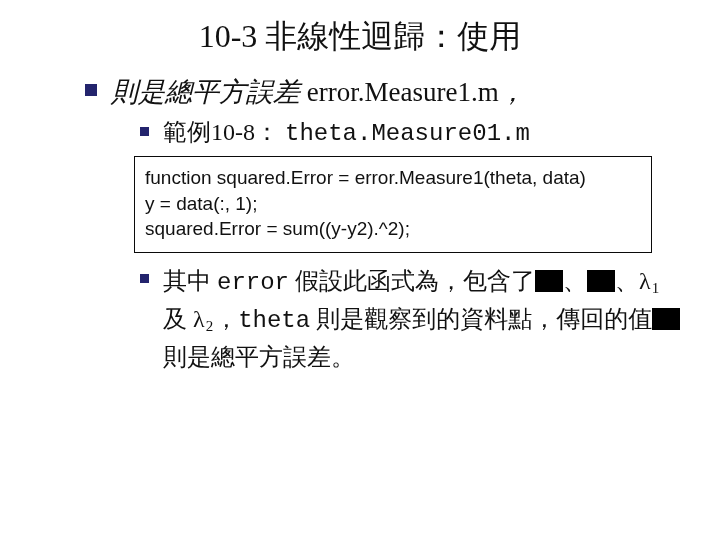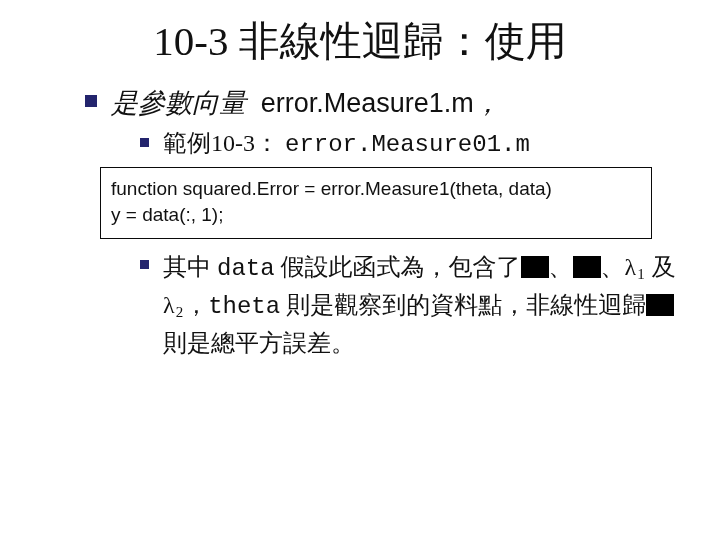--- a/index.html
+++ b/index.html
@@ -11,21 +11,21 @@
     font-family: "Times New Roman", "PMingLiU", "MingLiU", serif;
   }
   .slide {
     position: relative;
     width: 720px;
     height: 540px;
     box-sizing: border-box;
     padding: 12px 30px 20px 30px;
   }
   .title {
-    font-size: 41px;
+    font-size: 32px;
     text-align: center;
     color: #111;
     margin: 4px 0 18px 0;
     line-height: 1.25;
     font-weight: normal;
   }
   .bullet-row {
     display: flex;
     align-items: flex-start;
     margin-left: 55px;
@@ -44,40 +44,39 @@
     width: 9px;
     height: 9px;
     margin-top: 11px;
   }
   .bullet-text-lg {
     font-size: 27px;
     color: #111;
     font-style: italic;
   }
   .bullet-text-lg .mono {
-    font-family: Liberation Sans, sans-serif;
+    font-family: Liberation Serif, serif;
     font-style: normal;
-    margin-left: 8px;
   }
   .sub-row {
     display: flex;
     align-items: flex-start;
     margin-left: 110px;
     margin-top: 6px;
     margin-bottom: 8px;
   }
   .sub-text {
     font-size: 24px;
     color: #111;
   }
   .sub-text .mono {
     font-family: "Courier New", monospace;
   }
   .codebox {
-    margin: 6px 38px 10px 70px;
+    margin: 6px 38px 10px 104px;
     border: 1.2px solid #0a0a0a;
     padding: 8px 10px 10px 10px;
     font-family: Tahoma, Verdana, Arial, sans-serif;
     font-size: 19px;
     line-height: 1.35;
     color: #111;
     white-space: normal;
   }
   .codebox .line { display: block; }
   .desc-row {
@@ -113,36 +112,37 @@
 
 <div class="slide">
 
   <h1 class="title">
     <span>10-3 非線性迴歸：使用</span><br>
   </h1>
 
   <div class="bullet-row">
     <div class="bullet-square"></div>
     <div class="bullet-text-lg">
-      <span>是參數向量 </span><span class="mono">error.Measure1.m</span><span>，</span>
+      <span>則是總平方誤差 </span><span class="mono">error.Measure1.m</span><span>，</span>
     </div>
   </div>
 
   <div class="sub-row">
     <div class="bullet-square small"></div>
     <div class="sub-text">
-      <span>範例10-3： </span><span class="mono">error.Measure01.m</span>
+      <span>範例10-8： </span><span class="mono">theta.Measure01.m</span>
     </div>
   </div>
 
   <div class="codebox">
     <span class="line">function squared.Error = error.Measure1(theta, data)</span>
     <span class="line">y = data(:, 1);</span>
+    <span class="line">squared.Error = sum((y-y2).^2);</span>
   </div>
 
   <div class="desc-row">
     <div class="bullet-square small"></div>
     <div class="desc-text">
-      <span>其中 </span><span class="mono">data</span><span> 假設此函式為，包含了</span><span class="blk"></span><span>、</span><span class="blk"></span><span>、</span><span>λ</span><span class="sub1">1</span><span> 及 </span><span>λ</span><span class="sub1">2</span><span>，</span><span class="mono">theta</span><span> 則是觀察到的資料點，非線性迴歸</span><span class="blk"></span><span> 則是總平方誤差。</span>
+      <span>其中 </span><span class="mono">error</span><span> 假設此函式為，包含了</span><span class="blk"></span><span>、</span><span class="blk"></span><span>、</span><span>λ</span><span class="sub1">1</span><span> 及 </span><span>λ</span><span class="sub1">2</span><span>，</span><span class="mono">theta</span><span> 則是觀察到的資料點，傳回的值</span><span class="blk"></span><span> 則是總平方誤差。</span>
     </div>
   </div>
 
 </div>
 
 </body></html>

